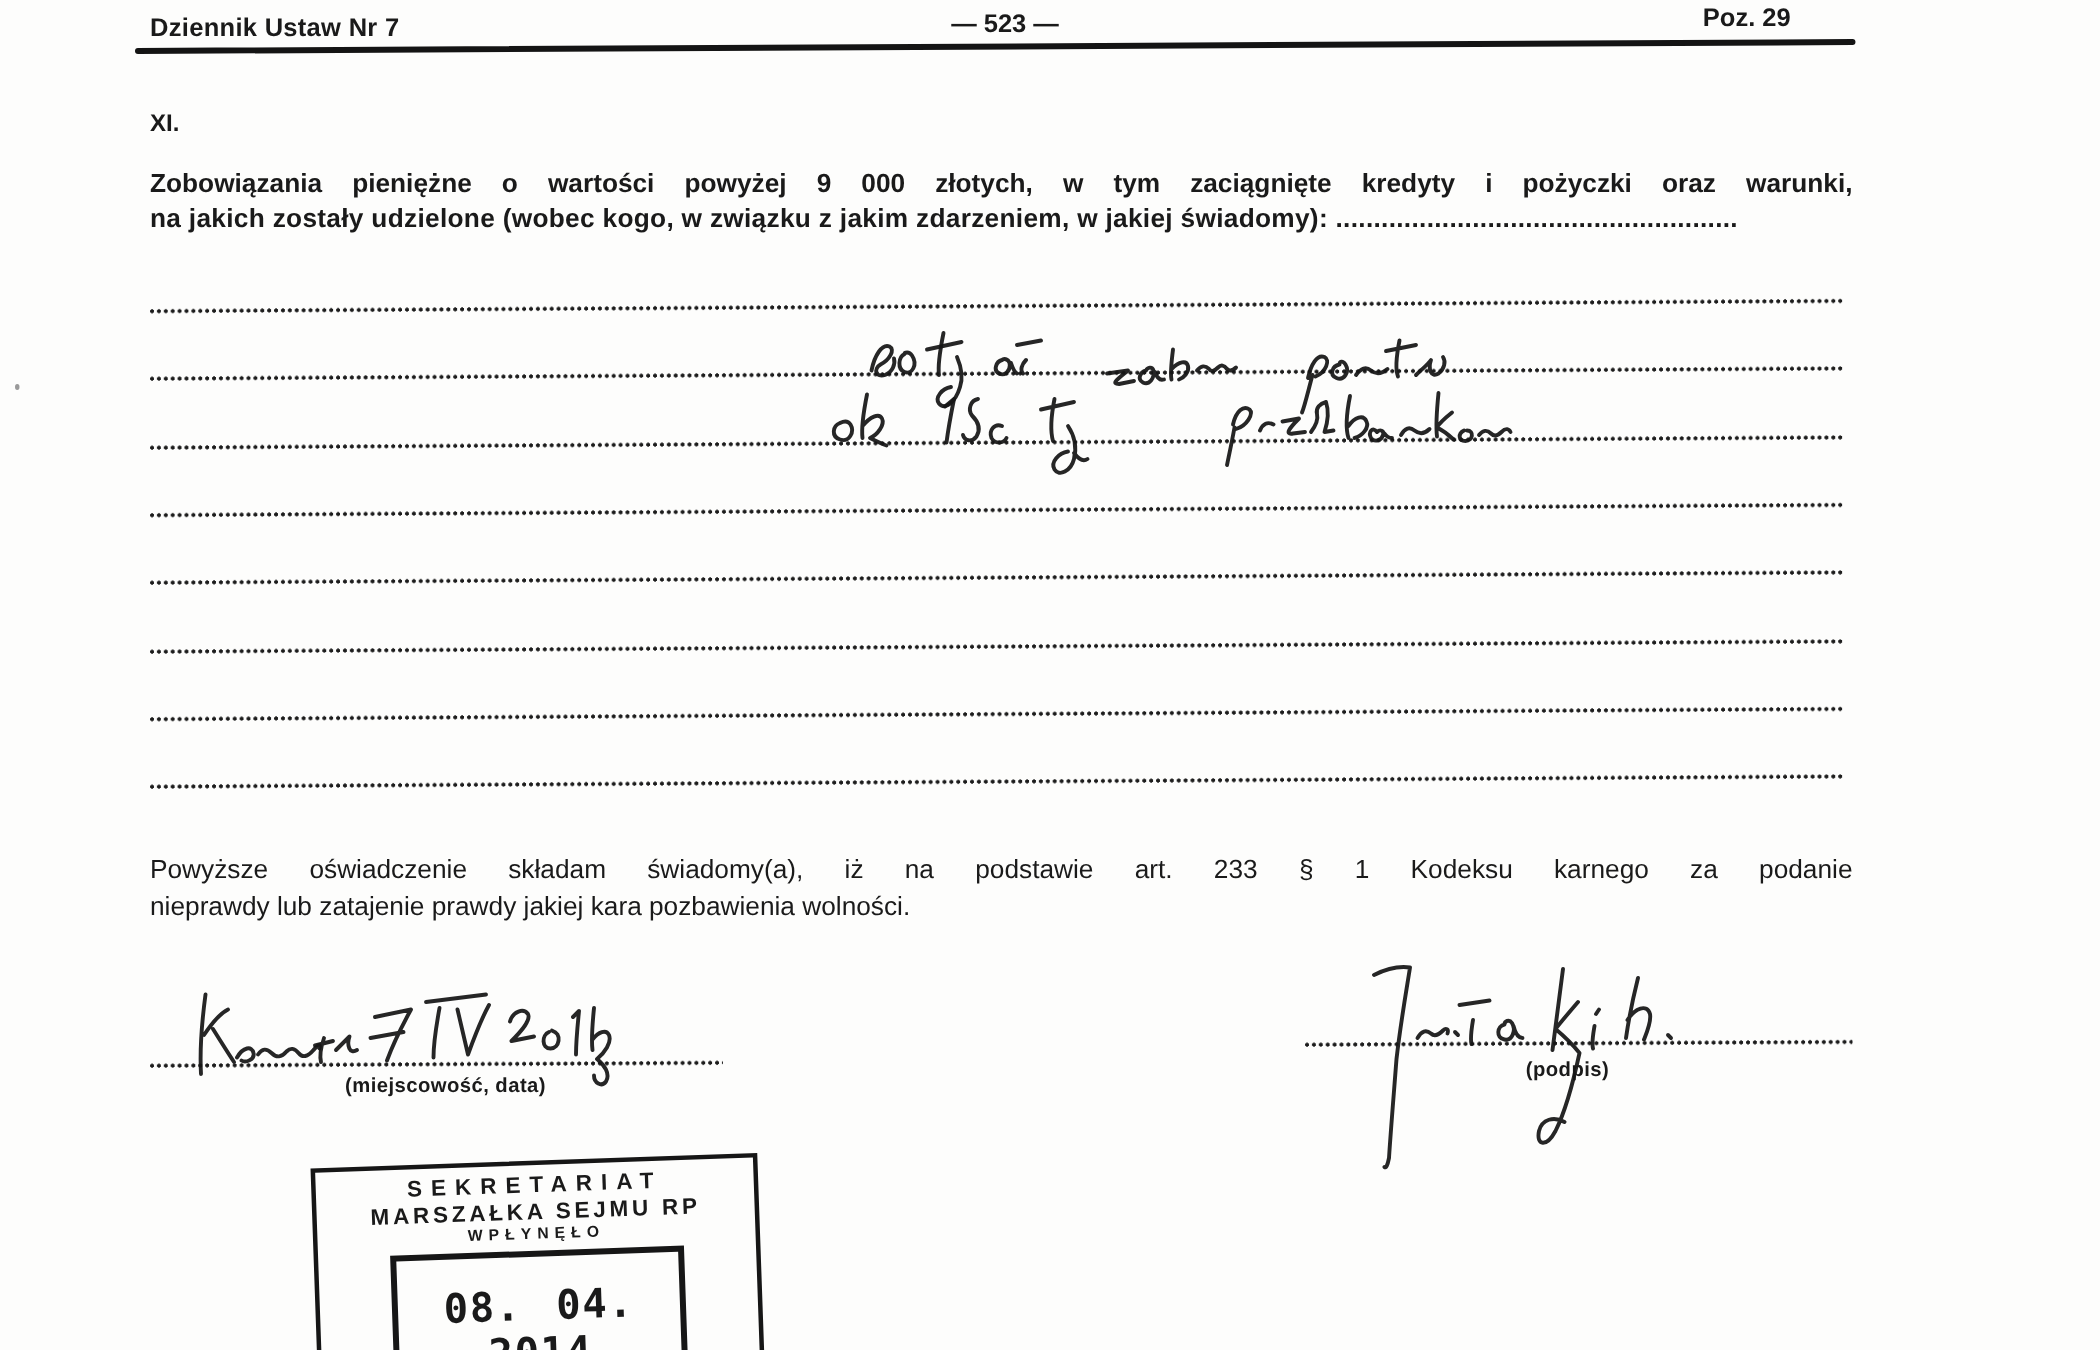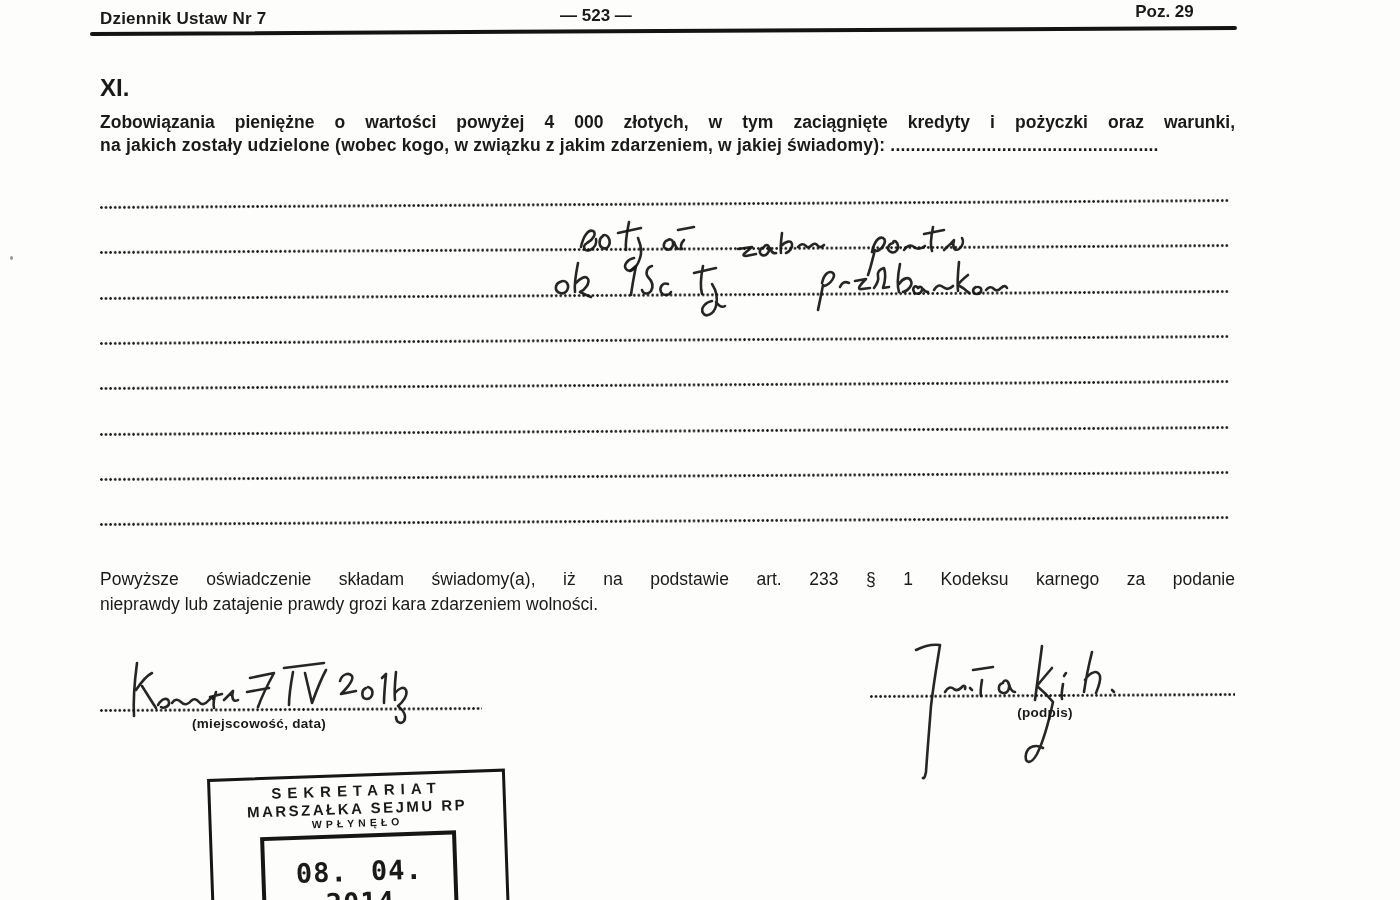--- a/index.html
+++ b/index.html
@@ -7,28 +7,28 @@
     width:1400px;height:900px;
     background:#ffffff;
     font-family:"Liberation Sans",sans-serif;
     color:#1a1a1a;
   }
   .doc{
     position:relative;width:1400px;height:900px;
     background:#fdfdfc;overflow:hidden;padding-left:31px;
   }
   .hdr-left{position:absolute;left:100px;top:9px;font-size:17px;font-weight:700;letter-spacing:.2px;}
-  .hdr-center{position:absolute;left:560px;top:6px;width:220px;font-size:17px;font-weight:700;}
+  .hdr-center{position:absolute;left:560px;top:6px;width:220px;text-align:center;font-size:17px;font-weight:700;}
   .hdr-right{position:absolute;left:1092px;top:2px;width:145px;text-align:center;font-size:17px;font-weight:700;}
   .hdr-rule{
     position:absolute;left:90px;top:32px;width:1147px;height:4px;
     background:#141414;transform:rotate(-0.3deg);transform-origin:left center;
     border-radius:2px;
   }
-  .section-no{position:absolute;left:100px;top:74px;font-size:24px;font-weight:700;}
+  .section-no{position:absolute;left:100px;top:74px;font-size:16px;font-weight:700;}
   .prompt{position:absolute;left:100px;top:112px;width:1135px;font-size:17.5px;font-weight:700;}
   .prompt .l1{display:block;text-align:justify;text-align-last:justify;height:23px;overflow:hidden;}
   .prompt .l2{display:block;height:23px;white-space:nowrap;overflow:hidden;letter-spacing:.2px;}
   .dotline{
     position:absolute;left:100px;width:1130px;height:3px;
     background-image:radial-gradient(circle at 1.4px 1.5px,#1c1c1c 1.15px,rgba(0,0,0,0) 1.5px);
     background-size:4.6px 3px;background-repeat:repeat-x;
     transform:rotate(-0.35deg);transform-origin:left center;
   }
   .declaration{position:absolute;left:100px;top:569px;width:1135px;font-size:17.5px;font-weight:400;}
@@ -36,21 +36,21 @@
   .declaration .l2{display:block;height:25px;}
   .sig-dotline{
     position:absolute;height:3px;
     background-image:radial-gradient(circle at 1.4px 1.5px,#1c1c1c 1.15px,rgba(0,0,0,0) 1.5px);
     background-size:4.6px 3px;background-repeat:repeat-x;
     transform:rotate(-0.3deg);transform-origin:left center;
   }
   .place-line{left:100px;top:709px;width:382px;}
   .signature-line{left:870px;top:695px;width:365px;}
   .caption{position:absolute;font-size:13.5px;font-weight:700;letter-spacing:.3px;}
-  .place-caption{left:192px;top:716px;width:210px;text-align:left;}
+  .place-caption{left:192px;top:716px;width:210px;text-align:center;}
   .podpis-caption{left:1000px;top:705px;width:90px;text-align:center;}
   .hw{position:absolute;left:0;top:0;pointer-events:none;}
   .hw path{fill:none;stroke:#161616;stroke-width:2.6;stroke-linecap:round;stroke-linejoin:round;opacity:.93;}
   .stamp{
     position:absolute;left:207px;top:779px;width:292px;height:150px;
     border:3.5px solid #161616;transform:rotate(-2deg);transform-origin:top left;
     text-align:center;background:rgba(255,255,255,0);
   }
   .stamp .s1{margin-top:5px;font-size:15px;font-weight:700;letter-spacing:6px;}
   .stamp .s2{margin-top:1px;font-size:15px;font-weight:700;letter-spacing:2.5px;}
@@ -70,38 +70,38 @@
 
 <div class="doc">
 
   <div class="hdr-left">Dziennik Ustaw Nr 7</div>
   <div class="hdr-center">— 523 —</div>
   <div class="hdr-right">Poz. 29</div>
   <div class="hdr-rule"></div>
 
   <div class="section-no">XI.</div>
   <div class="prompt">
-    <span class="l1">Zobowiązania pieniężne o wartości powyżej 4 000 złotych, w tym zaciągnięte kredyty i pożyczki oraz warunki,</span>
+    <span class="l1">Zobowiązania pieniężne o wartości powyżej 9 000 złotych, w tym zaciągnięte kredyty i pożyczki oraz warunki,</span>
     <span class="l2">na jakich zostały udzielone (wobec kogo, w związku z jakim zdarzeniem, w jakiej świadomy): .....................................................</span>
   </div>
 
   <div>
       <div class="dotline" style="top: 206px;"></div>
       <div class="dotline" style="top: 251.3px;"></div>
       <div class="dotline" style="top: 296.6px;"></div>
       <div class="dotline" style="top: 341.9px;"></div>
       <div class="dotline" style="top: 387.2px;"></div>
       <div class="dotline" style="top: 432.5px;"></div>
       <div class="dotline" style="top: 477.8px;"></div>
       <div class="dotline" style="top: 523.1px;"></div>
     </div>
 
   <div class="declaration">
     <span class="l1">Powyższe oświadczenie składam świadomy(a), iż na podstawie art. 233 § 1 Kodeksu karnego za podanie</span>
-    <span class="l2">nieprawdy lub zatajenie prawdy grozi kara zdarzeniem wolności.</span>
+    <span class="l2">nieprawdy lub zatajenie prawdy jakiej kara pozbawienia wolności.</span>
   </div>
 
   <div class="sig-dotline place-line"></div>
   <div class="caption place-caption">(miejscowość, data)</div>
   <div class="sig-dotline signature-line"></div>
   <div class="caption podpis-caption">(podpis)</div>
 
   <svg class="hw" width="1400" height="900" viewBox="0 0 1400 900">
 
     <g>

